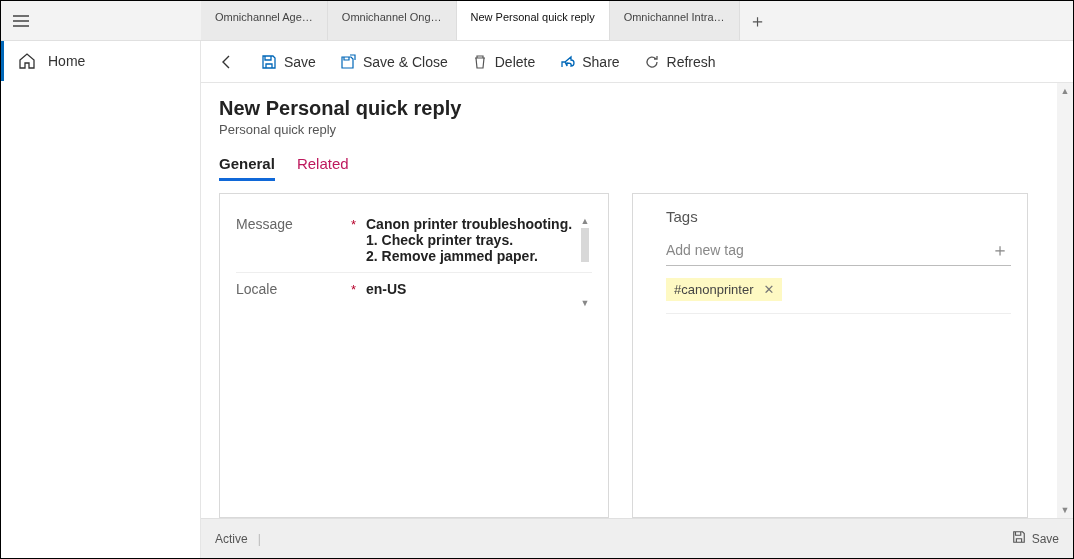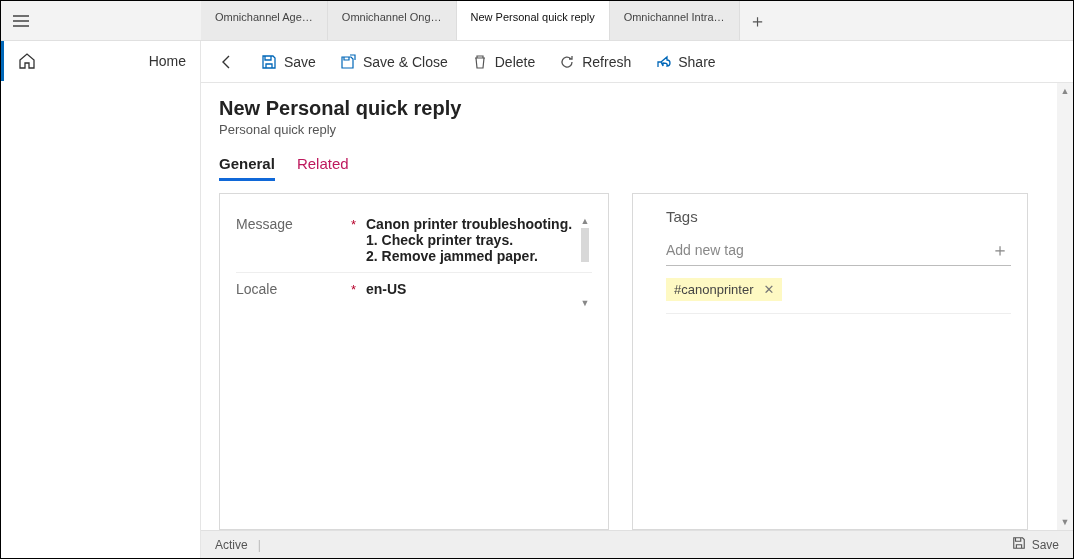--- a/index.html
+++ b/index.html
@@ -11,21 +11,21 @@
   .hamburger svg { width: 18px; height: 18px; }
   .tabs-gap { flex: 0 0 160px; }
   .tabs { display: flex; align-items: stretch; }
   .tab { display: flex; align-items: flex-start; padding: 10px 14px; font-size: 11px; color: #444; background: #eaeaea; border-right: 1px solid #ddd; cursor: pointer; max-width: 160px; white-space: nowrap; overflow: hidden; }
   .tab.active { background: #fff; color: #111; font-weight: 400; }
   .newtab { width: 36px; display: flex; align-items: center; justify-content: center; cursor: pointer; color: #555; font-size: 18px; }
   
   .body { display: flex; flex: 1; min-height: 0; }
   .sidebar { width: 200px; border-right: 1px solid #e5e5e5; display: flex; flex-direction: column; }
   .nav-item { display: flex; align-items: center; height: 40px; padding: 0 14px; font-size: 14px; color: #333; border-left: 3px solid transparent; cursor: pointer; }
-  .nav-item.active { border-left-color: #0067b8; justify-content: space-between; }
+  .nav-item.active { border-left-color: #0067b8; }
   .nav-item .icon { width: 18px; height: 18px; margin-right: 12px; display: inline-flex; }
   .main { flex: 1; display: flex; flex-direction: column; min-width: 0; }
   
   .toolbar { display: flex; align-items: center; height: 42px; border-bottom: 1px solid #e5e5e5; padding: 0 8px; gap: 4px; }
   .tool { display: flex; align-items: center; height: 100%; padding: 0 10px; font-size: 14px; color: #333; cursor: pointer; gap: 7px; }
   .tool .micon { width: 16px; height: 16px; display: inline-flex; align-items: center; justify-content: center; }
   .tool.back { padding: 0 12px 0 10px; }
   
   .content { flex: 1; padding: 14px 18px 0 18px; display: flex; flex-direction: column; min-height: 0; }
   .page-title { font-size: 20px; font-weight: 600; color: #222; }
@@ -52,21 +52,21 @@
   .tag-input::placeholder { color: #888; }
   .add-tag-btn { width: 22px; height: 22px; display: flex; align-items: center; justify-content: center; color: #888; font-size: 18px; cursor: pointer; }
   .chips { margin-top: 12px; padding-bottom: 12px; border-bottom: 1px solid #eee; }
   .chip { display: inline-flex; align-items: center; background: #fef9c3; padding: 4px 8px; font-size: 13px; color: #444; }
   .chip .x { margin-left: 10px; color: #777; cursor: pointer; font-size: 13px; }
   .right-scroll { width: 16px; display: flex; flex-direction: column; }
   .right-scroll .sarrow { height: 16px; font-size: 9px; color: #888; text-align: center; line-height: 16px; background: #f3f3f3; cursor: pointer; }
   .right-scroll .track { flex: 1; background: #f3f3f3; }
   .right-scroll-wrap { display: flex; flex: 1; min-height: 0; }
   
-  .statusbar { height: 28px; background: #efefef; border-top: 1px solid #e0e0e0; display: flex; align-items: center; padding: 0 14px; font-size: 12px; color: #555; }
+  .statusbar { height: 40px; background: #efefef; border-top: 1px solid #e0e0e0; display: flex; align-items: center; padding: 0 14px; font-size: 12px; color: #555; }
   .statusbar .divider { margin: 0 10px; color: #bbb; }
   .statusbar .right { margin-left: auto; display: flex; align-items: center; gap: 6px; cursor: pointer; }
 </style>
 </head>
 <body>
 
 <div class="app">
 
   <div class="topbar">
     <div class="hamburger">
@@ -139,32 +139,32 @@
           <span class="micon">
             <svg viewBox="0 0 16 16">
                 <path fill="none" stroke="#555" stroke-width="1.2" d="M3 4h10M5 4V2h6v2M4 4l1 10h6l1-10"></path>
               </svg>
           </span>
           <span>Delete</span>
         </div>
         <div class="tool">
           <span class="micon">
             <svg viewBox="0 0 16 16">
+                <path fill="none" stroke="#0067b8" stroke-width="1.3" d="M3 13V8h3M6 8l6-5v3c4 0 4 6 0 6 1-3-2-3-4-3v3z"></path>
+              </svg>
+          </span>
+          <span>Share</span>
+        </div>
+        <div class="tool">
+          <span class="micon">
+            <svg viewBox="0 0 16 16">
                 <path fill="none" stroke="#555" stroke-width="1.3" d="M13 8a5 5 0 11-1.5-3.5M13 2v3h-3"></path>
               </svg>
           </span>
           <span>Refresh</span>
-        </div>
-        <div class="tool">
-          <span class="micon">
-            <svg viewBox="0 0 16 16">
-                <path fill="none" stroke="#0067b8" stroke-width="1.3" d="M3 13V8h3M6 8l6-5v3c4 0 4 6 0 6 1-3-2-3-4-3v3z"></path>
-              </svg>
-          </span>
-          <span>Share</span>
         </div>
       </div>
 
       <div class="right-scroll-wrap">
         <div class="content">
           <div class="page-title">New Personal quick reply</div>
           <div class="page-sub">Personal quick reply</div>
 
           <div class="form-tabs">
             <div class="form-tab active">General</div>

